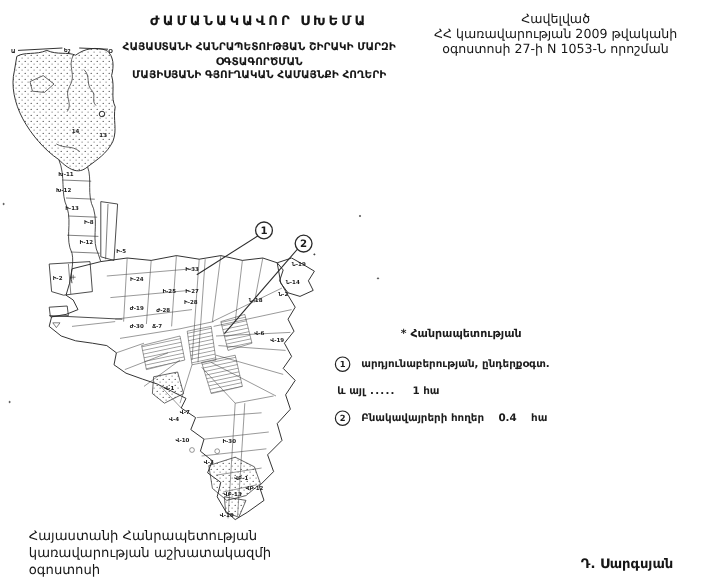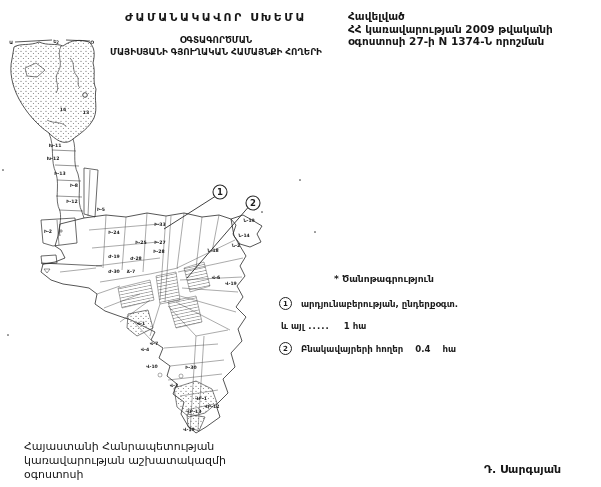--- a/index.html
+++ b/index.html
@@ -7,22 +7,22 @@
     width:601px; height:487px; position:relative; overflow:hidden;
     background:#ffffff; color:#161616;
     font-family:"DejaVu Sans", sans-serif;
   }
   .page { position:absolute; inset:0; }
 
   .title-block { position:absolute; left:92px; top:11px; width:248px; text-align:center; }
   .doc-title { font-size:11px; font-weight:bold; letter-spacing:2.5px; white-space:nowrap; }
   .doc-subtitle { margin-top:11px; font-size:8.8px; font-weight:bold; line-height:11.5px; }
 
-  .appendix { position:absolute; left:348px; top:10px; width:254px; 
-              font-size:10.5px; font-weight:bold; line-height:12.5px; }
+  .appendix { position:absolute; left:336px; top:10px; width:254px; text-align:center;
+              font-size:10.5px; font-weight:normal; line-height:12.5px; }
 
   svg.map { position:absolute; left:0; top:0; width:601px; height:487px; }
   svg.map text { font-family:"DejaVu Sans", sans-serif; }
 
   .legend { position:absolute; left:279px; top:273px; width:215px; font-size:8.6px;
             font-weight:600; color:#1c1c1c; }
   .legend-header { margin-left:55px; margin-bottom:13px; font-size:9.2px; }
   .legend-row { display:flex; align-items:center; margin-bottom:11px; }
   .marker-circle { width:11px; height:11px; border:1.2px solid #222; border-radius:50%;
                    display:inline-flex; align-items:center; justify-content:center;
@@ -38,29 +38,30 @@
   .signer { position:absolute; left:484px; top:463px; font-size:11px; font-weight:bold; }
 </style>
 </head>
 <body>
 
 <div class="page">
 
   <div class="title-block">
     <div class="doc-title">ԺԱՄԱՆԱԿԱՎՈՐ ՍԽԵՄԱ</div>
     <div class="doc-subtitle">
+      <div>ՀԱՅԱՍՏԱՆԻ ՀԱՆՐԱՊԵՏՈՒԹՅԱՆ ՇԻՐԱԿԻ ՄԱՐԶԻ</div>
       <div>ՕԳՏԱԳՈՐԾՄԱՆ</div>
       <div>ՄԱՅԻՍՅԱՆԻ ԳՅՈՒՂԱԿԱՆ ՀԱՄԱՅՆՔԻ ՀՈՂԵՐԻ</div>
     </div>
   </div>
 
   <div class="appendix">
     <div>Հավելված</div>
     <div>ՀՀ կառավարության 2009 թվականի</div>
-    <div>օգոստոսի 27-ի N 1374-Ն որոշման</div>
+    <div>օգոստոսի 27-ի N 1053-Ն որոշման</div>
   </div>
 
   <svg class="map" viewBox="0 0 601 487">
     <defs>
       <pattern id="stip" width="5" height="5" patternUnits="userSpaceOnUse">
         <circle cx="1" cy="1.2" r="0.55" fill="#555"></circle>
         <circle cx="3.4" cy="3.4" r="0.5" fill="#666"></circle>
       </pattern>
       <pattern id="hatch" width="3.1" height="3.1" patternUnits="userSpaceOnUse" patternTransform="rotate(78)">
         <line x1="0" y1="0" x2="0" y2="3.1" stroke="#3a3a3a" stroke-width="0.75"></line>
@@ -178,21 +179,21 @@
         <line x1="215" y1="196.5" x2="164" y2="229" stroke="#2b2b2b" stroke-width="0.9"></line>
         <circle cx="220" cy="192" r="7" fill="#fff" stroke="#2b2b2b" stroke-width="1.1"></circle>
         <text x="220" y="195" font-size="8.5" font-weight="bold" text-anchor="middle" fill="#1c1c1c">1</text>
         <line x1="248" y1="207.5" x2="187" y2="278" stroke="#2b2b2b" stroke-width="0.9"></line>
         <circle cx="253" cy="203" r="7" fill="#fff" stroke="#2b2b2b" stroke-width="1.1"></circle>
         <text x="253" y="206" font-size="8.5" font-weight="bold" text-anchor="middle" fill="#1c1c1c">2</text>
       </g>
   </svg>
 
   <div class="legend">
-    <div class="legend-header">* Ծանոթագրություն</div>
+    <div class="legend-header">* Հանրապետության</div>
 
     <div class="legend-row">
       <span class="marker-circle">1</span>
       <span>արդյունաբերության, ընդերքօգտ.</span>
     </div>
 
     <div class="legend-row row-noicon">
       <span>և այլ</span>
       <span class="legend-dots">.....</span>
       <span class="legend-val">1 հա</span>

